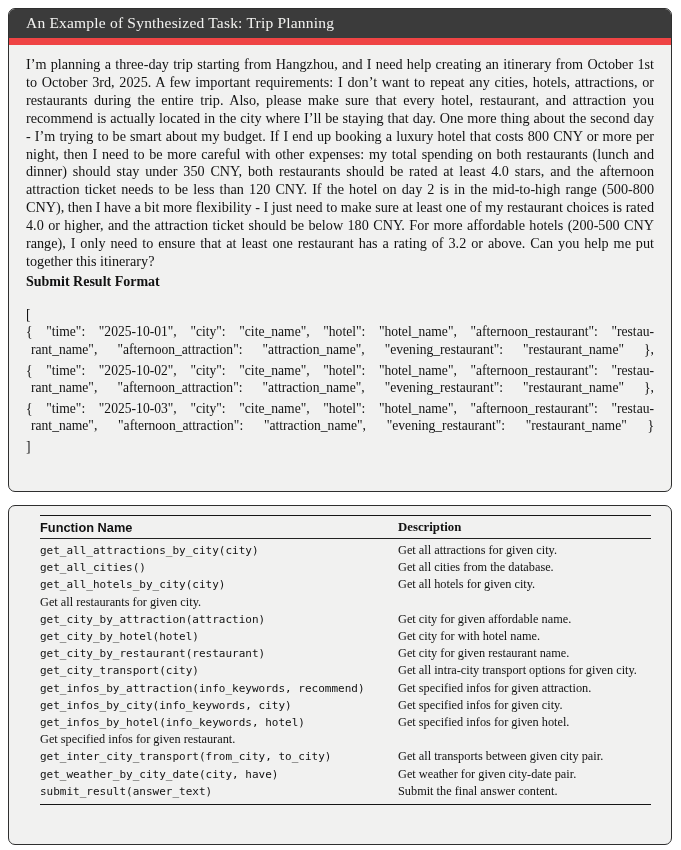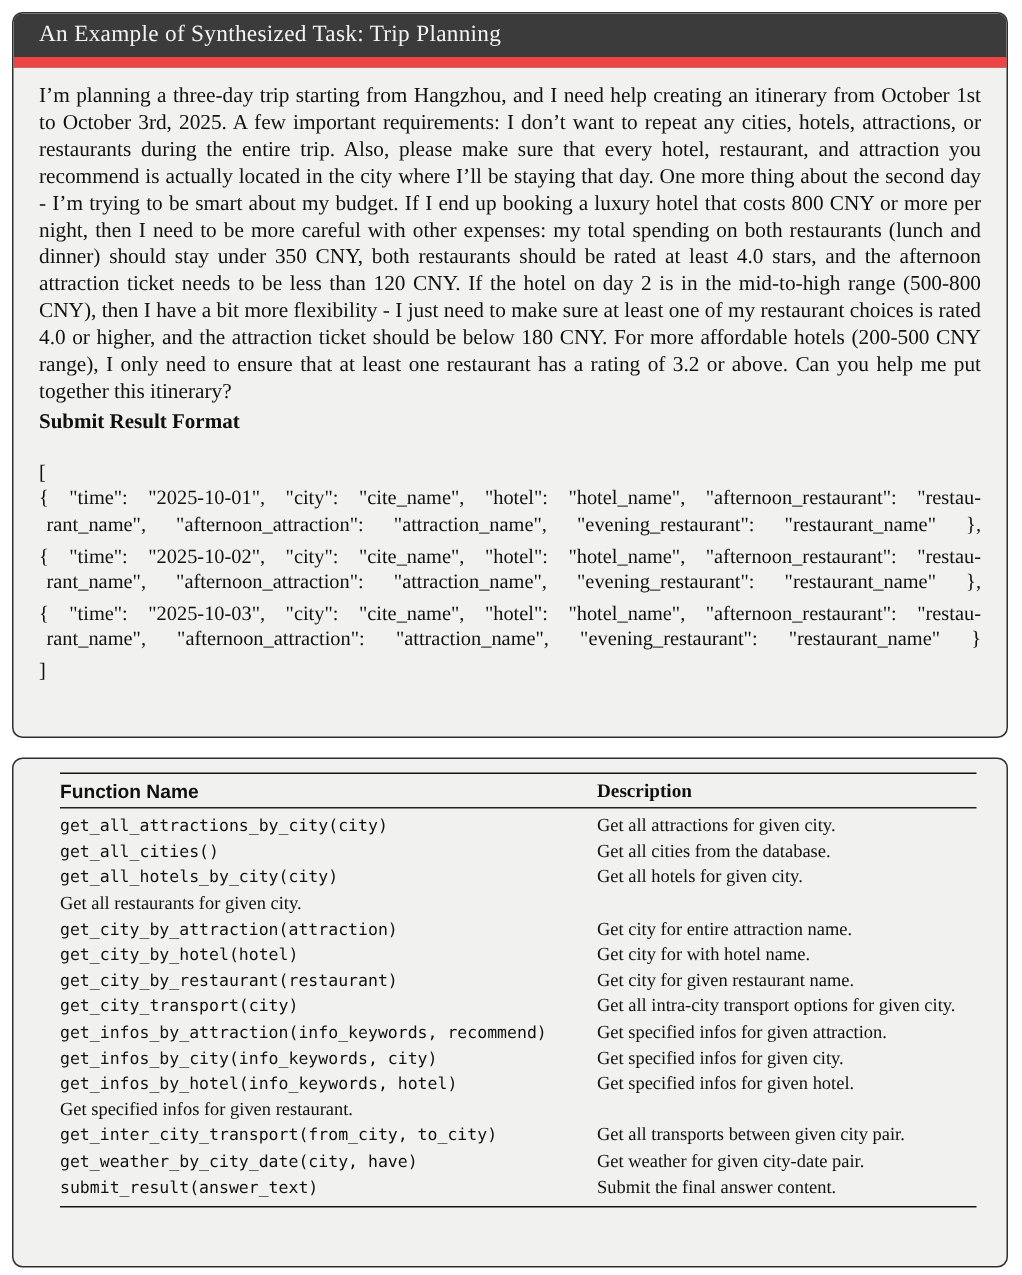--- a/index.html
+++ b/index.html
@@ -141,21 +141,21 @@
     <div class="fn-col">get_all_hotels_by_city(city)</div>
     <div class="desc-col">Get all hotels for given city.</div>
   </div>
 
   <div class="tool-row">
     <div class="desc-col">Get all restaurants for given city.</div>
   </div>
 
   <div class="tool-row">
     <div class="fn-col">get_city_by_attraction(attraction)</div>
-    <div class="desc-col">Get city for entire attraction name.</div>
+    <div class="desc-col">Get city for given affordable name.</div>
   </div>
 
   <div class="tool-row">
     <div class="fn-col">get_city_by_hotel(hotel)</div>
     <div class="desc-col">Get city for with hotel name.</div>
   </div>
 
   <div class="tool-row">
     <div class="fn-col">get_city_by_restaurant(restaurant)</div>
     <div class="desc-col">Get city for given restaurant name.</div>

